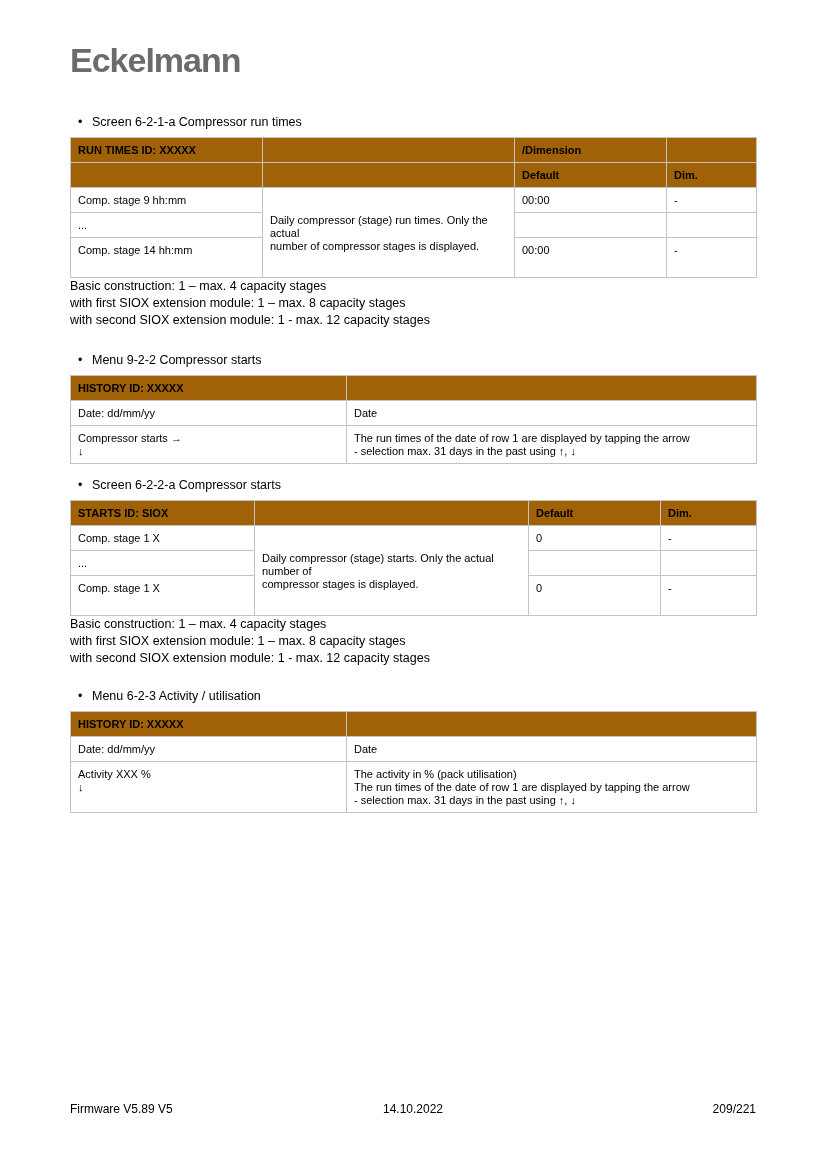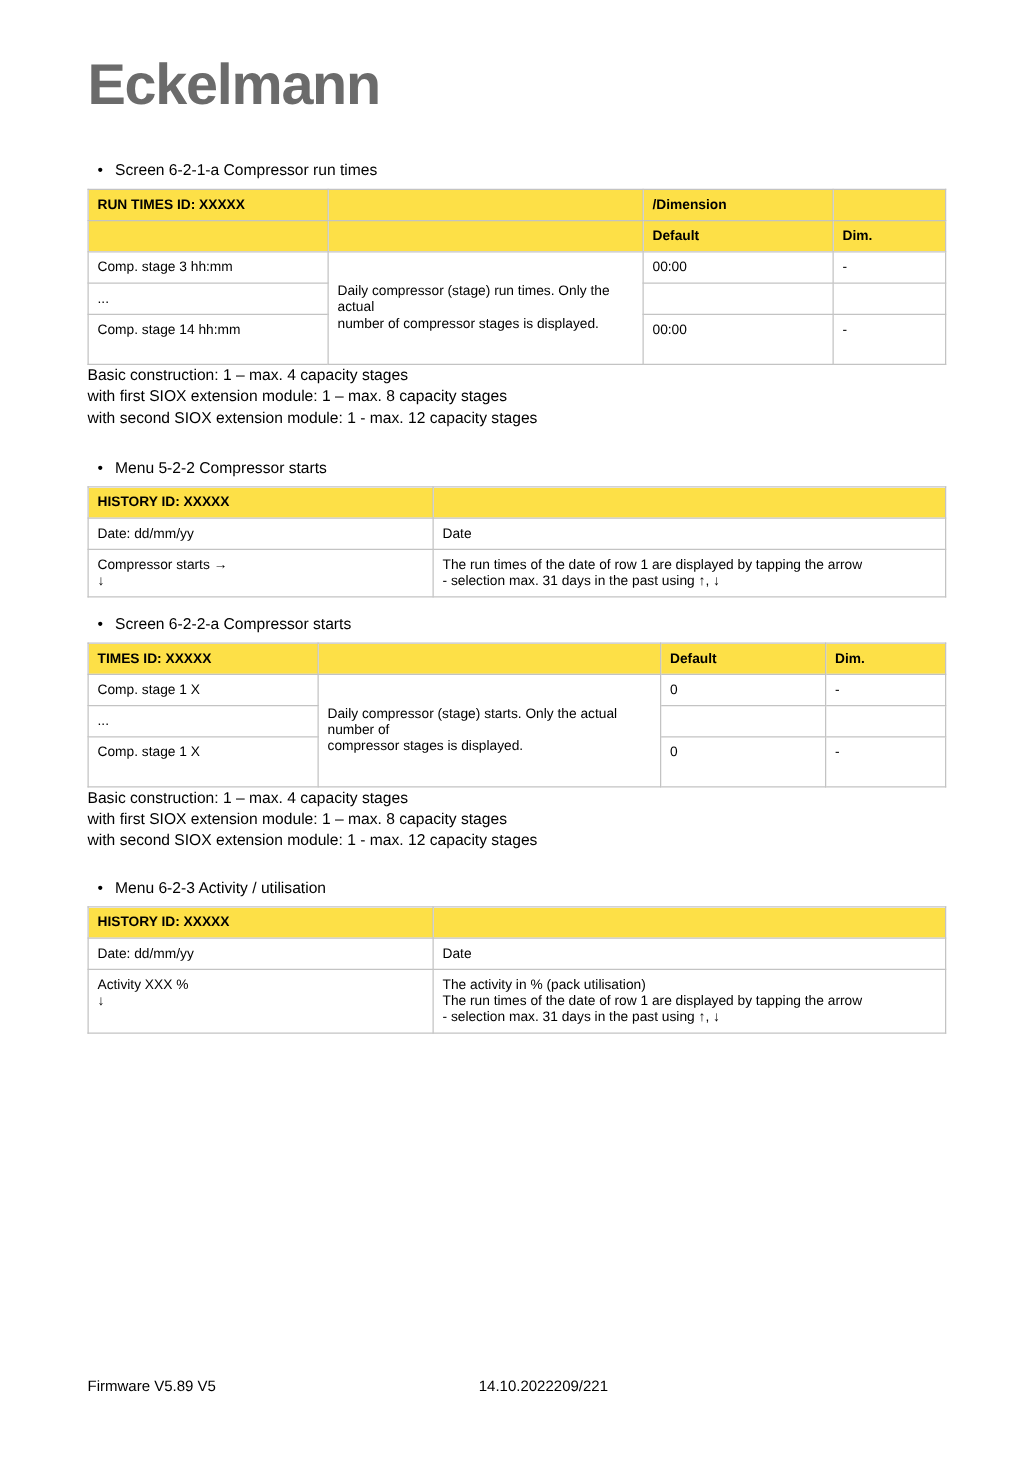--- a/index.html
+++ b/index.html
@@ -10,21 +10,21 @@
     height: 1169px;
     background: #ffffff;
     font-family: "Liberation Sans", sans-serif;
     color: #000;
     overflow: hidden;
   }
   .content { padding: 28px 71px 0 70px; }
 
   .logo {
     margin-top: 14px;
-    font-size: 46px;
+    font-size: 34px;
     font-weight: 700;
     letter-spacing: -1px;
     color: #6b6b6b;
     line-height: 1.1;
   }
 
   .section-heading {
     display: flex;
     font-size: 12.5px;
     line-height: 15px;
@@ -40,21 +40,21 @@
   }
   .tbl th, .tbl td {
     border: 1px solid #c3c3c3;
     font-size: 11px;
     line-height: 13px;
     text-align: left;
     vertical-align: top;
     padding: 6px 7px 5px 7px;
     overflow: hidden;
   }
-  .tbl th { background: #fde047; font-weight: 700; }
+  .tbl th { background: #a16207; font-weight: 700; }
   .tbl td.desc { vertical-align: middle; white-space: pre-line; }
   .pre { white-space: pre-line; margin-top: 45px; }
   tr.row-tall td { height: 40px; }
 
   .mt-heading1 { margin-top: 36px; }
   .mt-note     { }
   .mt-heading2 { margin-top: 24px; }
   .mt-heading3 { margin-top: 14px; }
   .mt-heading4 { margin-top: 22px; }
 
@@ -64,21 +64,21 @@
     position: absolute;
     left: 70px;
     right: 71px;
     top: 1102px;
     display: grid;
     grid-template-columns: 1fr auto 1fr;
     font-size: 12px;
     line-height: 14px;
   }
   .footer .f-center { text-align: left; }
-  .footer .f-right { text-align: left; }
+  .footer .f-right { text-align: right; }
 </style>
 </head>
 <body>
 
 <div class="page">
   <div class="content">
 
     <div class="logo">Eckelmann</div>
 
     <div class="section-heading mt-heading1">
@@ -100,21 +100,21 @@
           <th>/Dimension</th>
           <th></th>
         </tr>
         <tr>
           <th></th>
           <th></th>
           <th>Default</th>
           <th>Dim.</th>
         </tr>
         <tr>
-          <td>Comp. stage 3 hh:mm</td>
+          <td>Comp. stage 9 hh:mm</td>
           <td class="desc" rowspan="3">Daily compressor (stage) run times. Only the
 actual
 number of compressor stages is displayed.</td>
           <td>00:00</td>
           <td>-</td>
         </tr>
         <tr>
           <td>...</td>
           <td></td>
           <td></td>
@@ -128,21 +128,21 @@
     </table>
 
     <div class="note mt-note">
       <div>Basic construction: 1 – max. 4 capacity stages</div>
       <div>with first SIOX extension module: 1 – max. 8 capacity stages</div>
       <div>with second SIOX extension module: 1 - max. 12 capacity stages</div>
     </div>
 
     <div class="section-heading mt-heading2">
       <span class="bullet">•</span>
-      <span>Menu 5-2-2 Compressor starts</span>
+      <span>Menu 9-2-2 Compressor starts</span>
     </div>
 
     <table class="tbl">
       <colgroup>
         <col style="width:276px">
           <col style="width:410px">
       </colgroup>
       <tbody>
         <tr>
           <th>HISTORY ID: XXXXX</th>
@@ -168,21 +168,21 @@
 
     <table class="tbl">
       <colgroup>
         <col style="width:184px">
           <col style="width:274px">
           <col style="width:132px">
           <col style="width:96px">
       </colgroup>
       <tbody>
         <tr>
-          <th>TIMES ID: XXXXX</th>
+          <th>STARTS ID: SIOX</th>
           <th></th>
           <th>Default</th>
           <th>Dim.</th>
         </tr>
         <tr>
           <td>Comp. stage 1 X</td>
           <td class="desc" rowspan="3">Daily compressor (stage) starts. Only the actual
 number of
 compressor stages is displayed.</td>
           <td>0</td>

